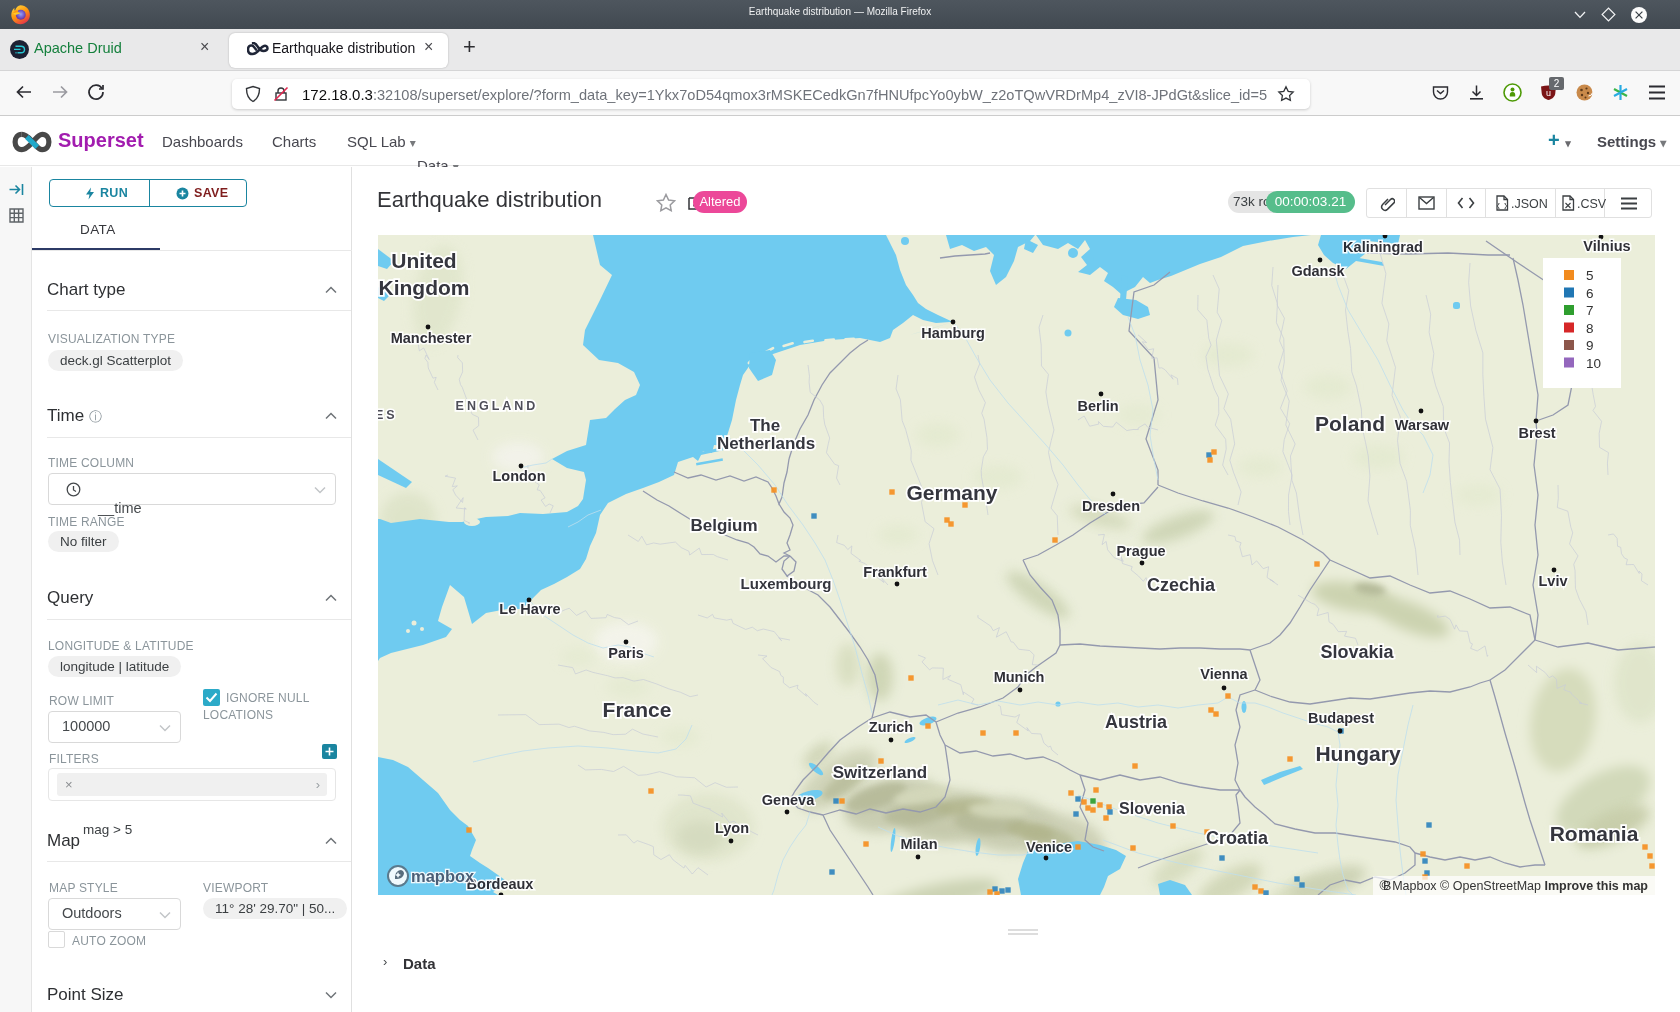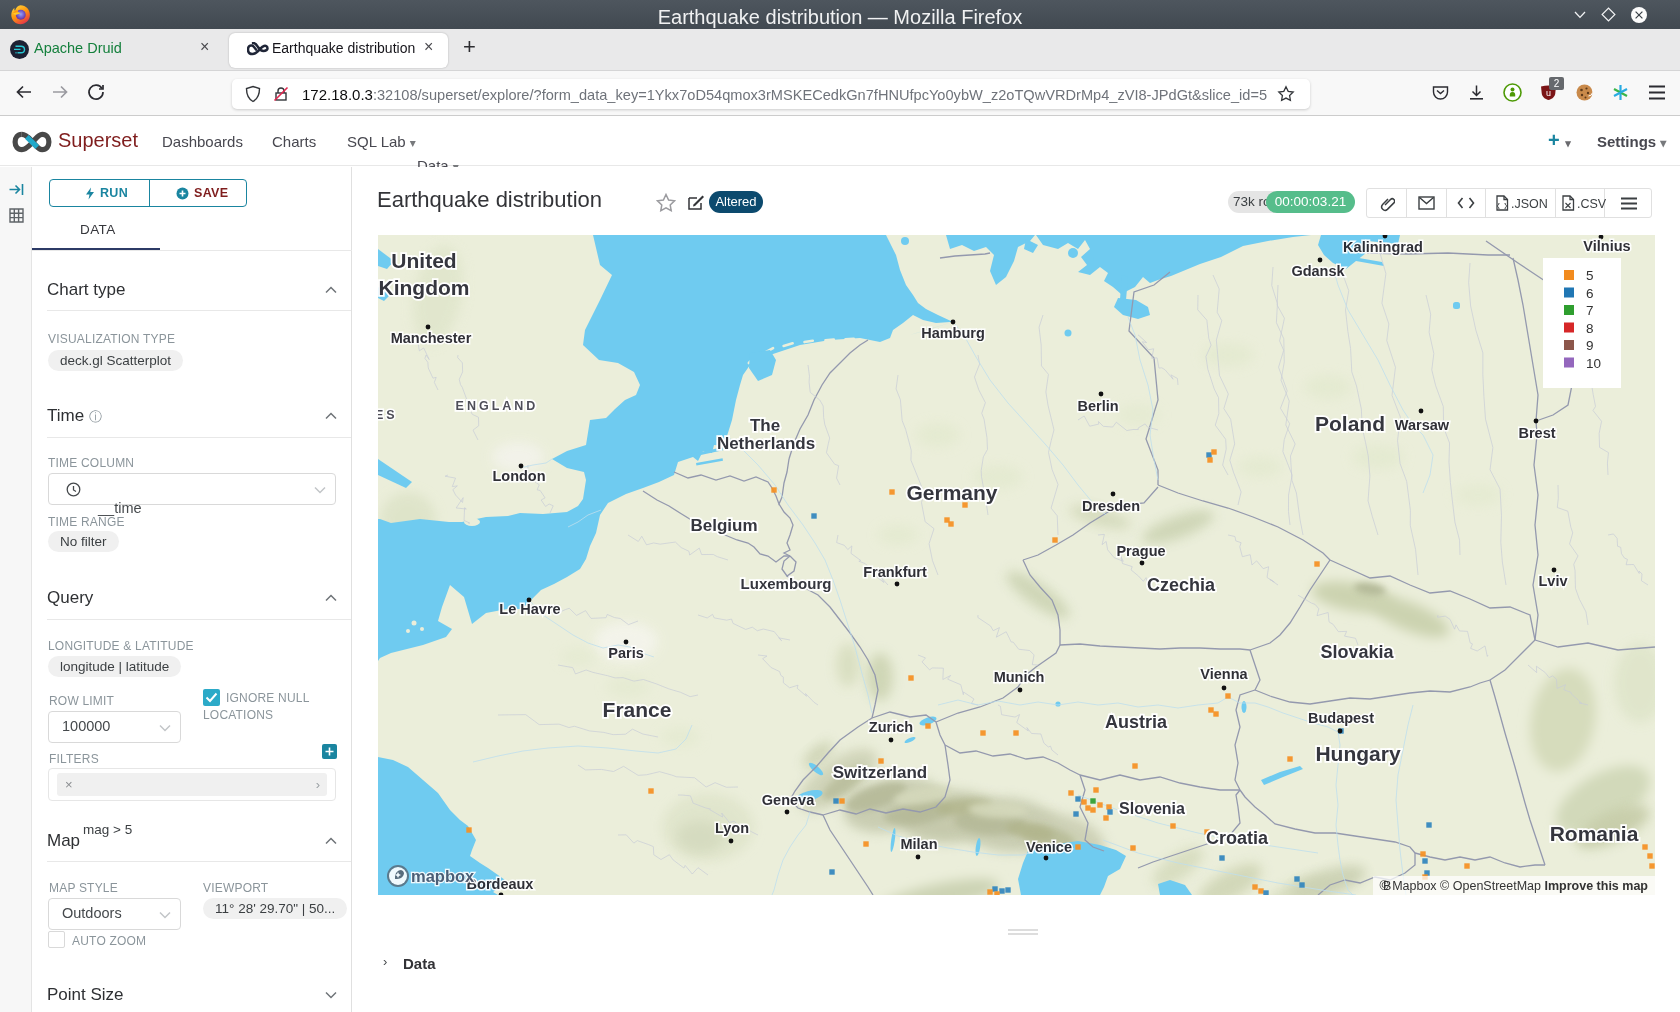--- a/index.html
+++ b/index.html
@@ -1,21 +1,21 @@
 <!DOCTYPE html>
 <html><head>
 <meta charset="utf-8">
 <style>
   * { margin:0; padding:0; box-sizing:border-box; }
   html,body { width:1680px; height:1012px; overflow:hidden; font-family:"Liberation Sans", sans-serif; background:#fff; }
   .abs { position:absolute; }
   
   #titlebar { position:absolute; left:0; top:0; width:1680px; height:29px;
     background:linear-gradient(#4e565e,#414951); color:#eef0f1; }
-  #titlebar .title { position:absolute; left:0; right:0; top:6px; text-align:center; font-size:20px; color:#f0f1f2;}
+  #titlebar .title { position:absolute; left:0; right:0; top:6px; text-align:center; font-size:10px; color:#f0f1f2;}
   #tabbar { position:absolute; left:0; top:29px; width:1680px; height:42px; background:#e9e9ea; border-bottom:1px solid #d5d5d6;}
   .tab-active { position:absolute; left:229px; top:4px; width:219px; height:35px; background:#fff; border-radius:6px; box-shadow:0 0 2px rgba(0,0,0,.25); }
   #toolbar { position:absolute; left:0; top:71px; width:1680px; height:45px; background:#f8f8f8; border-bottom:1px solid #ccc; }
   #urlfield { position:absolute; left:232px; top:8px; width:1078px; height:30px; background:#fff; border-radius:5px; box-shadow:0 1px 3px rgba(0,0,0,.18); }
   
   #snav { position:absolute; left:0; top:116px; width:1680px; height:50px; background:#fff; border-bottom:1px solid #e8e8e8; }
   .navitem { position:absolute; top:17px; font-size:15px; color:#484850; }
   
   #iconstrip { position:absolute; left:0; top:167px; width:32px; height:845px; background:#f7f7f7; border-right:1px solid #e4e4e4; }
   #sidebar { position:absolute; left:32px; top:167px; width:320px; height:845px; background:#fff; border-right:1px solid #e0e0e0; }
@@ -146,21 +146,21 @@
   <svg class="abs" style="left:1648px;top:13px" width="18" height="17" viewBox="0 0 18 17">
       <path d="M1 2.5 h16 M1 8.5 h16 M1 14.5 h16" stroke="#2b2b31" stroke-width="1.8"></path>
     </svg>
 </div>
 
 <div id="snav">
   <svg class="abs" style="left:11px;top:13px" width="42" height="26" viewBox="0 0 44 28">
     <path d="M11.2 5.8 C15.5 5.8 18.3 9.2 22 13.1 C25.7 17.0 28.5 22.2 33 22.2 C37.4 22.2 40.2 18.8 40.2 14 C40.2 9.2 37.4 5.8 33 5.8 C28.5 5.8 25.7 11.0 22 14.9 C18.3 18.8 15.5 22.2 11 22.2 C6.6 22.2 3.8 18.8 3.8 14 C3.8 9.2 6.6 5.8 11 5.8" fill="none" stroke="#484848" stroke-width="5.6"></path>
     <path d="M16.4 8.6 L27.6 19.4" stroke="#1fa8c9" stroke-width="5.6"></path>
   </svg>
-  <div class="abs" style="left:58px;top:13px;font-size:20px;font-weight:normal;color:#7f1d1d;">Superset</div>
+  <div class="abs" style="left:58px;top:13px;font-size:20px;font-weight:bold;color:#a21caf;">Superset</div>
   <div class="navitem" style="left:162px;">Dashboards</div>
   <div class="navitem" style="left:272px;">Charts</div>
   <div class="navitem" style="left:347px;">SQL Lab <span class="chev">▾</span></div>
   <div class="navitem" style="left:417px;margin-top:24px;">Data <span class="chev">▾</span></div>
   <div class="abs" style="left:1548px;top:13px;font-size:20px;font-weight:bold;color:#1a85a0;">+ <span style="font-size:11px;color:#6a6a6e;">▾</span></div>
   <div class="navitem" style="left:1597px;font-weight:bold;">Settings <span class="chev">▾</span></div>
 </div>
 
 <div id="iconstrip">
   <svg class="abs" style="left:8px;top:14px" width="17" height="17" viewBox="0 0 17 17">
@@ -277,21 +277,21 @@
 
 <div id="chartarea">
   <div class="abs" style="left:24px;top:20px;font-size:22px;color:#333438;">Earthquake distribution</div>
   <svg class="abs" style="left:303px;top:26px" width="20" height="19" viewBox="0 0 20 19">
       <path d="M10 1.5 L12.6 7 L18.5 7.8 L14.2 11.9 L15.2 17.7 L10 14.9 L4.8 17.7 L5.8 11.9 L1.5 7.8 L7.4 7 Z" fill="none" stroke="#9b9b9f" stroke-width="1.5"></path>
     </svg>
   <svg class="abs" style="left:334px;top:27px" width="18" height="17" viewBox="0 0 18 17">
       <path d="M2 4 H10 M2 4 V15 H14 V9" fill="none" stroke="#333438" stroke-width="1.5"></path>
       <path d="M6.5 10.5 L15.5 1.5 L17 3 L8 12 L6 12.5 Z" fill="#333438"></path>
     </svg>
-  <div class="abs" style="left:356px;top:24px;width:54px;height:22px;background:#0c4a6e;border-radius:11px;color:#fff;font-size:13px;text-align:center;line-height:22px;">Altered</div>
+  <div class="abs" style="left:340px;top:24px;width:54px;height:22px;background:#ec4899;border-radius:11px;color:#fff;font-size:13px;text-align:center;line-height:22px;">Altered</div>
 
   <div class="abs" style="left:875px;top:24px;width:64px;height:22px;background:#e5e5e5;border-radius:11px;color:#3b3f42;font-size:13.5px;text-align:center;line-height:22px;">73k rows</div>
   <div class="abs" style="left:913px;top:24px;width:89px;height:22px;background:#56bd8b;border-radius:11px;color:#fff;font-size:13.5px;text-align:center;line-height:22px;">00:00:03.21</div>
   <div class="abs" style="left:1013px;top:21px;width:286px;height:30px;border:1px solid #e0e0e0;border-radius:3px;">
     <div class="abs" style="left:39px;top:0;width:1px;height:28px;background:#e0e0e0;"></div>
     <div class="abs" style="left:79px;top:0;width:1px;height:28px;background:#e0e0e0;"></div>
     <div class="abs" style="left:118px;top:0;width:1px;height:28px;background:#e0e0e0;"></div>
     <div class="abs" style="left:188px;top:0;width:1px;height:28px;background:#e0e0e0;"></div>
     <div class="abs" style="left:237px;top:0;width:1px;height:28px;background:#e0e0e0;"></div>
     <svg class="abs" style="left:11px;top:6px" width="17" height="17" viewBox="0 0 17 17">

